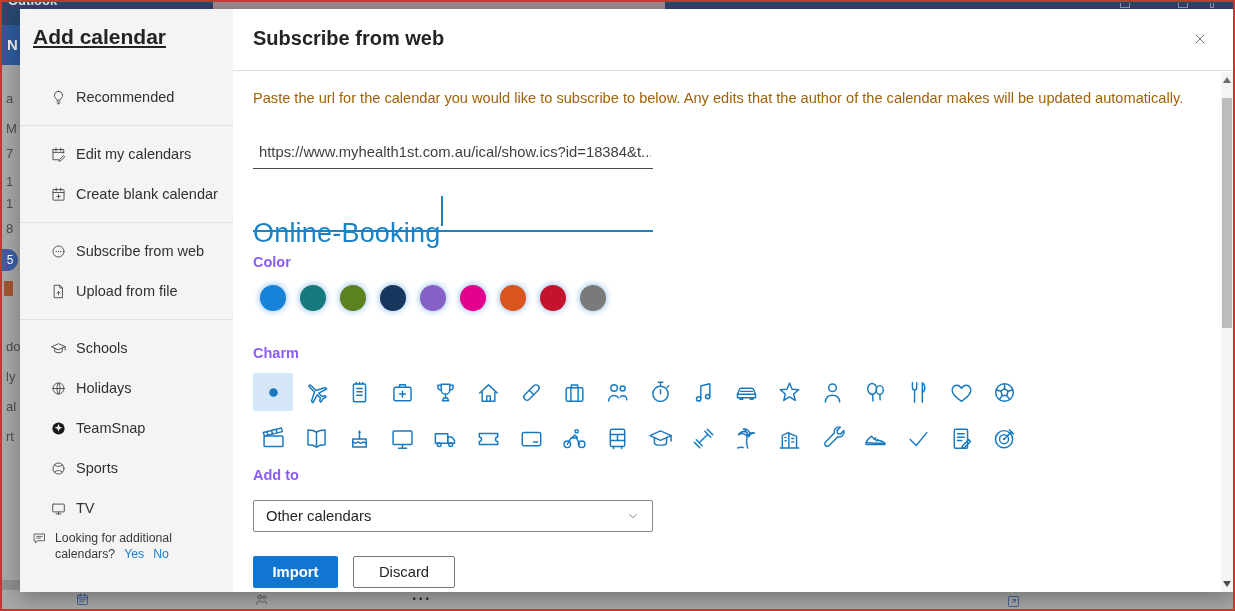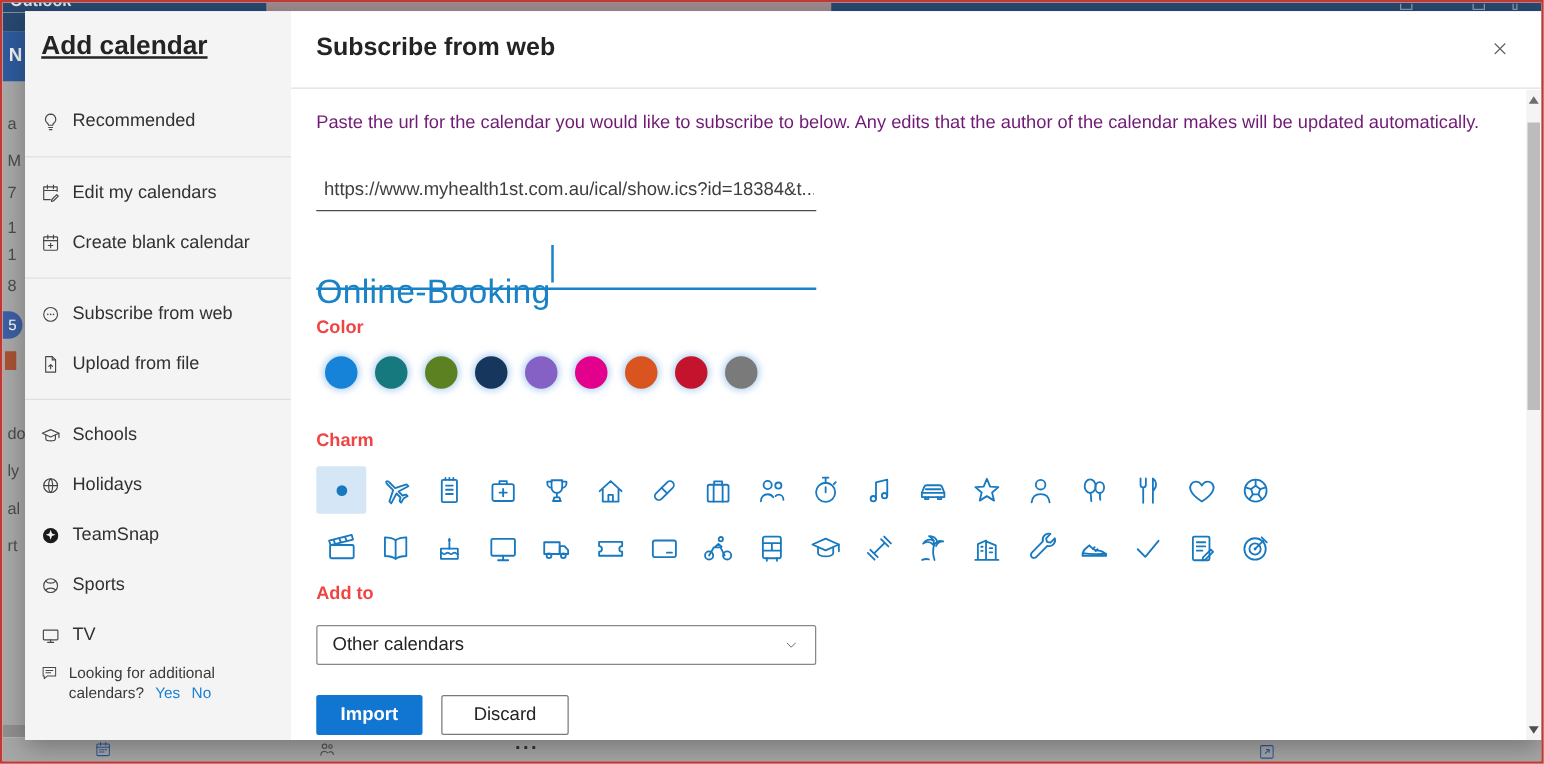--- a/index.html
+++ b/index.html
@@ -35,52 +35,52 @@
   .fb-pop { left:1004px; top:4px; color:#2b579a; }
 
   
   .dialog { position:absolute; left:18px; top:7px; width:1213px; height:583px; background:#fff;
             box-shadow:0 6px 20px rgba(0,0,0,.30); }
 
   
   .sidebar { position:absolute; left:0; top:0; width:213px; height:100%; background:#f4f4f4; }
   .sb-title { position:absolute; left:13px; top:16px; font-size:21px; font-weight:600; color:#252423;text-decoration:underline; }
   .sb-nav { position:absolute; left:0; top:68px; right:0; }
-  .s-item { display:flex; align-items:center; height:40px; padding-left:12px; cursor:pointer; color:#323130; }
+  .s-item { display:flex; align-items:center; height:40px; padding-left:30px; cursor:pointer; color:#323130; }
   .s-icon { width:17px; height:17px; margin-right:9px; color:#484644; flex:none; }
   .s-icon svg { width:17px; height:17px; display:block; }
   .s-icon.black { color:#1b1a19; }
   .s-label { font-size:14.5px; }
   .s-divider { height:1px; background:#e0e0e0; margin:8px 0; }
   .sb-question { position:absolute; left:12px; top:521px; display:flex; color:#3b3a39; }
   .q-icon { width:15px; height:15px; margin-right:8px; color:#484644; flex:none; margin-top:1px; }
   .q-icon svg { width:15px; height:15px; display:block; }
   .q-text { font-size:12.3px; line-height:16px; width:130px; }
   .q-link { color:#1a7fd4; cursor:pointer; margin-left:9px; }
 
   
   .main { position:absolute; left:213px; top:0; right:0; bottom:0; background:#fff; }
   .m-header { position:absolute; left:0; top:0; right:0; height:62px; border-bottom:1px solid #e1dfdd; }
   .m-title { position:absolute; left:20px; top:18px; font-size:20px; font-weight:600; color:#252423; }
   .m-close { position:absolute; right:22px; top:20px; width:22px; height:22px; color:#605e5c;
              background:none; border:none; cursor:pointer; }
   .m-close svg { width:16px; height:16px; }
 
-  .m-desc { position:absolute; left:20px; top:81px; font-size:14.6px; color:#701a75; white-space:nowrap; }
+  .m-desc { position:absolute; left:20px; top:81px; font-size:14.6px; color:#a16207; white-space:nowrap; }
 
   .url-field { position:absolute; left:20px; top:130px; width:400px; height:30px;
                border:none; border-bottom:1px solid #4a4a4a; font-size:14.8px; color:#3f3f3f;
                padding:0 2px 4px 6px; background:#fff; font-family:"Liberation Sans",sans-serif; }
 
   .name-field { position:absolute; left:20px; top:183px; width:400px; height:40px;
                 border-bottom:2px solid #1a82c6; display:flex; align-items:center; }
   .name-text { font-size:27px; font-weight:300; color:#1a82c6; letter-spacing:.2px;margin-top:44px; }
   .caret { width:2px; height:30px; background:#1a82c6; margin-left:1px; }
 
-  .field-label { position:absolute; left:20px; font-size:14.5px; font-weight:600; color:#ef4444; }
+  .field-label { position:absolute; left:20px; font-size:14.5px; font-weight:600; color:#8b5cf6; }
   .lbl-color { top:245px; } .lbl-charm { top:336px; } .lbl-addto { top:458px; }
 
   .colors { position:absolute; left:27px; top:276px; display:flex; gap:14px; }
   .swatch { width:26px; height:26px; border-radius:50%; cursor:pointer; border:none;
             box-shadow:0 0 5px 2px rgba(130,180,230,.55); }
 
   .charms { position:absolute; left:20px; top:364px; display:flex; flex-direction:column; gap:8px; }
   .charm-row { display:flex; gap:3px; }
   .charm { width:40px; height:38px; border-radius:2px; display:flex; align-items:center;
            justify-content:center; color:#1879c0; cursor:pointer; background:transparent; border:none; }

